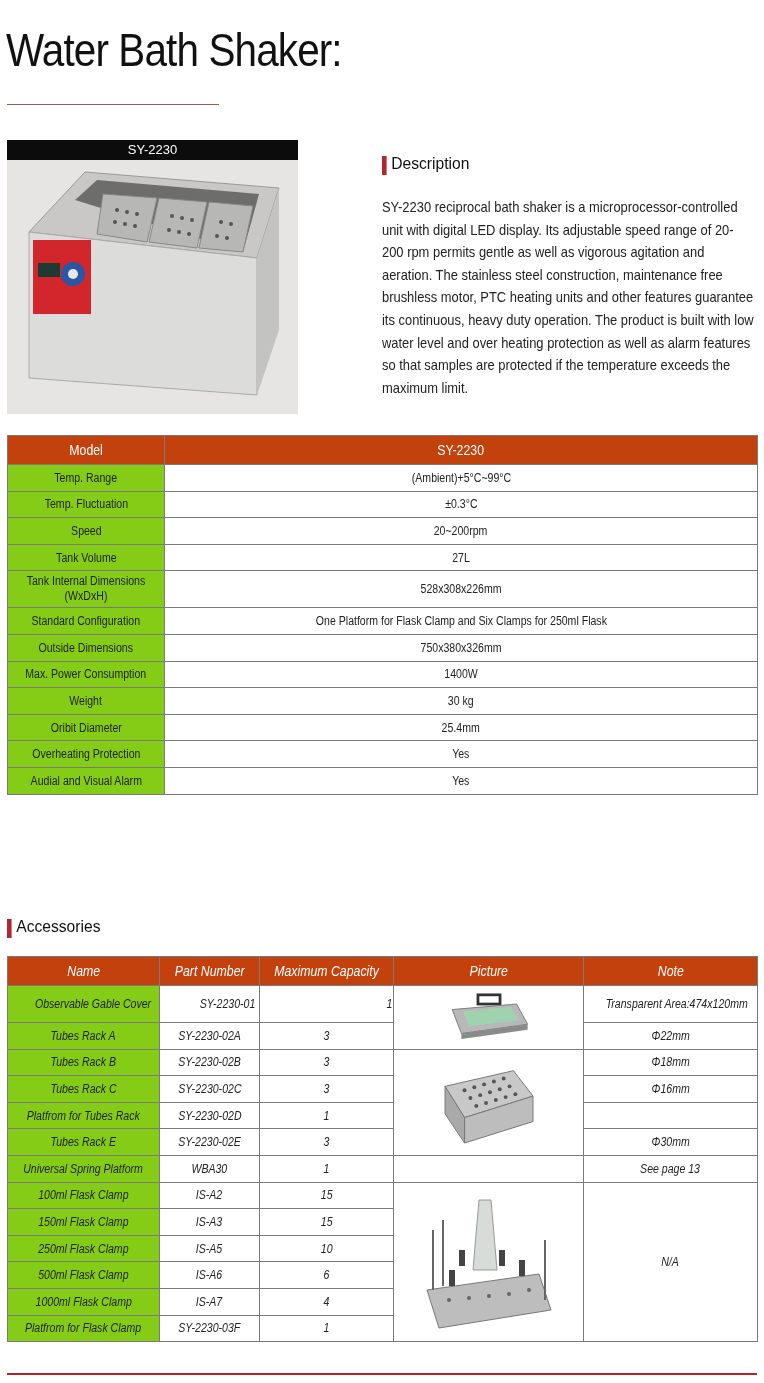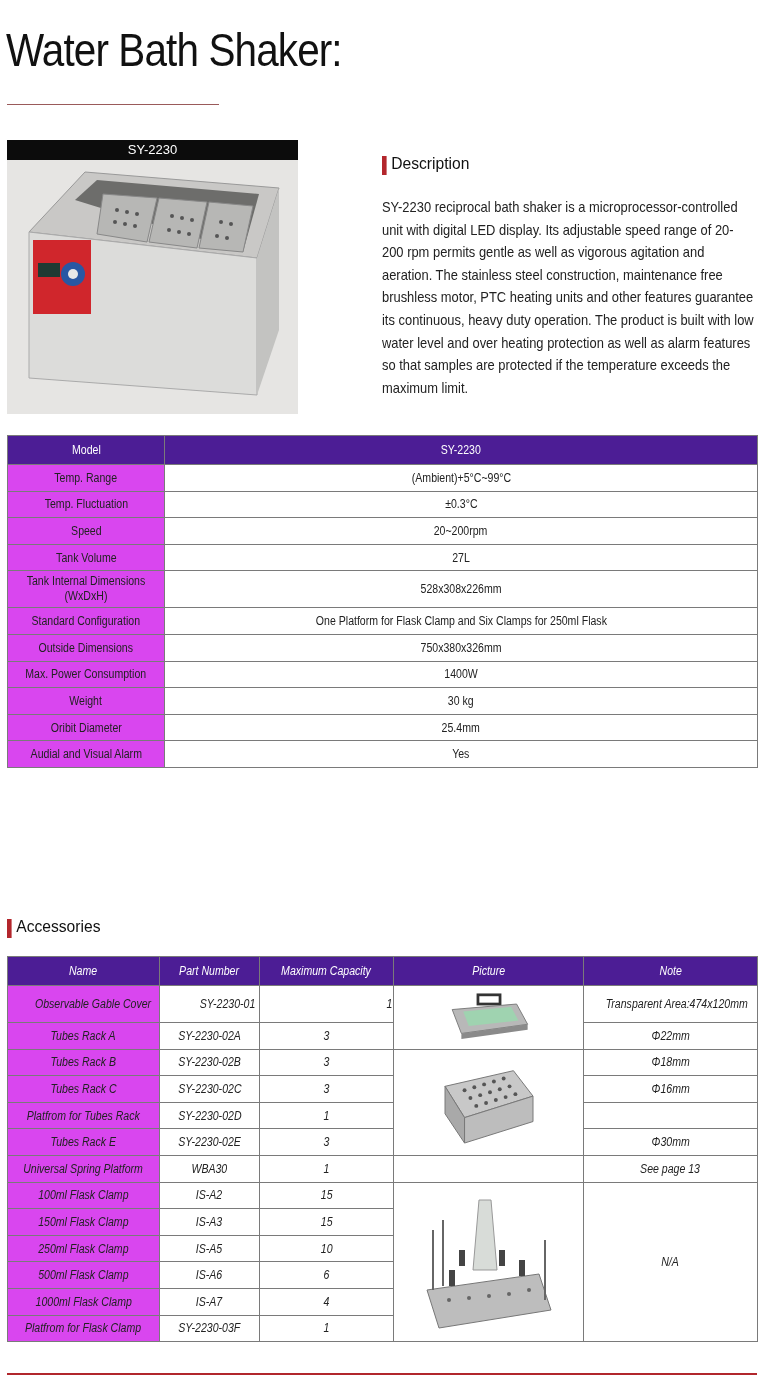--- a/index.html
+++ b/index.html
@@ -42,23 +42,23 @@
     font-size: 14.6px; line-height: 22.6px; color: #222;
     transform: scaleX(0.885); transform-origin: left top;
   }
   .acc-head { left: 7px; top: 917px; }
 
   table { border-collapse: collapse; position: absolute; table-layout: fixed; }
   td, th {
     border: 1px solid #7a7a7a; text-align: center; vertical-align: middle;
     font-size: 12px; color: #222; padding: 0; overflow: hidden;
   }
-  th { background: #4c1d95; color: #fff; font-weight: normal; font-size: 12px; }
+  th { background: #c2410c; color: #fff; font-weight: normal; font-size: 14px; }
   .cell-in { display: inline-block; transform: scaleX(0.88); white-space: nowrap; }
-  .label-col { background: #d946ef; }
+  .label-col { background: #84cc16; }
 
   .spec { left: 7px; top: 435px; width: 750px; }
   .spec th { height: 28px; }
   .spec td { height: 25.6px; }
   .spec td.tall { height: 36px; line-height: 15px; }
   .spec td.tall .cell-in { white-space: normal; }
 
   .acc { left: 7px; top: 956px; width: 750px; font-style: italic; }
   .acc th { height: 28px; }
   .acc td { height: 25.6px; }
@@ -162,20 +162,24 @@
       </tr>
       <tr>
         <td class="label-col"><span class="cell-in">Weight</span></td>
         <td><span class="cell-in">30 kg</span></td>
       </tr>
       <tr>
         <td class="label-col"><span class="cell-in">Oribit Diameter</span></td>
         <td><span class="cell-in">25.4mm</span></td>
       </tr>
       <tr>
+        <td class="label-col"><span class="cell-in">Overheating Protection</span></td>
+        <td><span class="cell-in">Yes</span></td>
+      </tr>
+      <tr>
         <td class="label-col"><span class="cell-in">Audial and Visual Alarm</span></td>
         <td><span class="cell-in">Yes</span></td>
       </tr>
     </tbody>
 </table>
 
 <div class="section-head acc-head">Accessories</div>
 
 <table class="acc">
   <colgroup>

